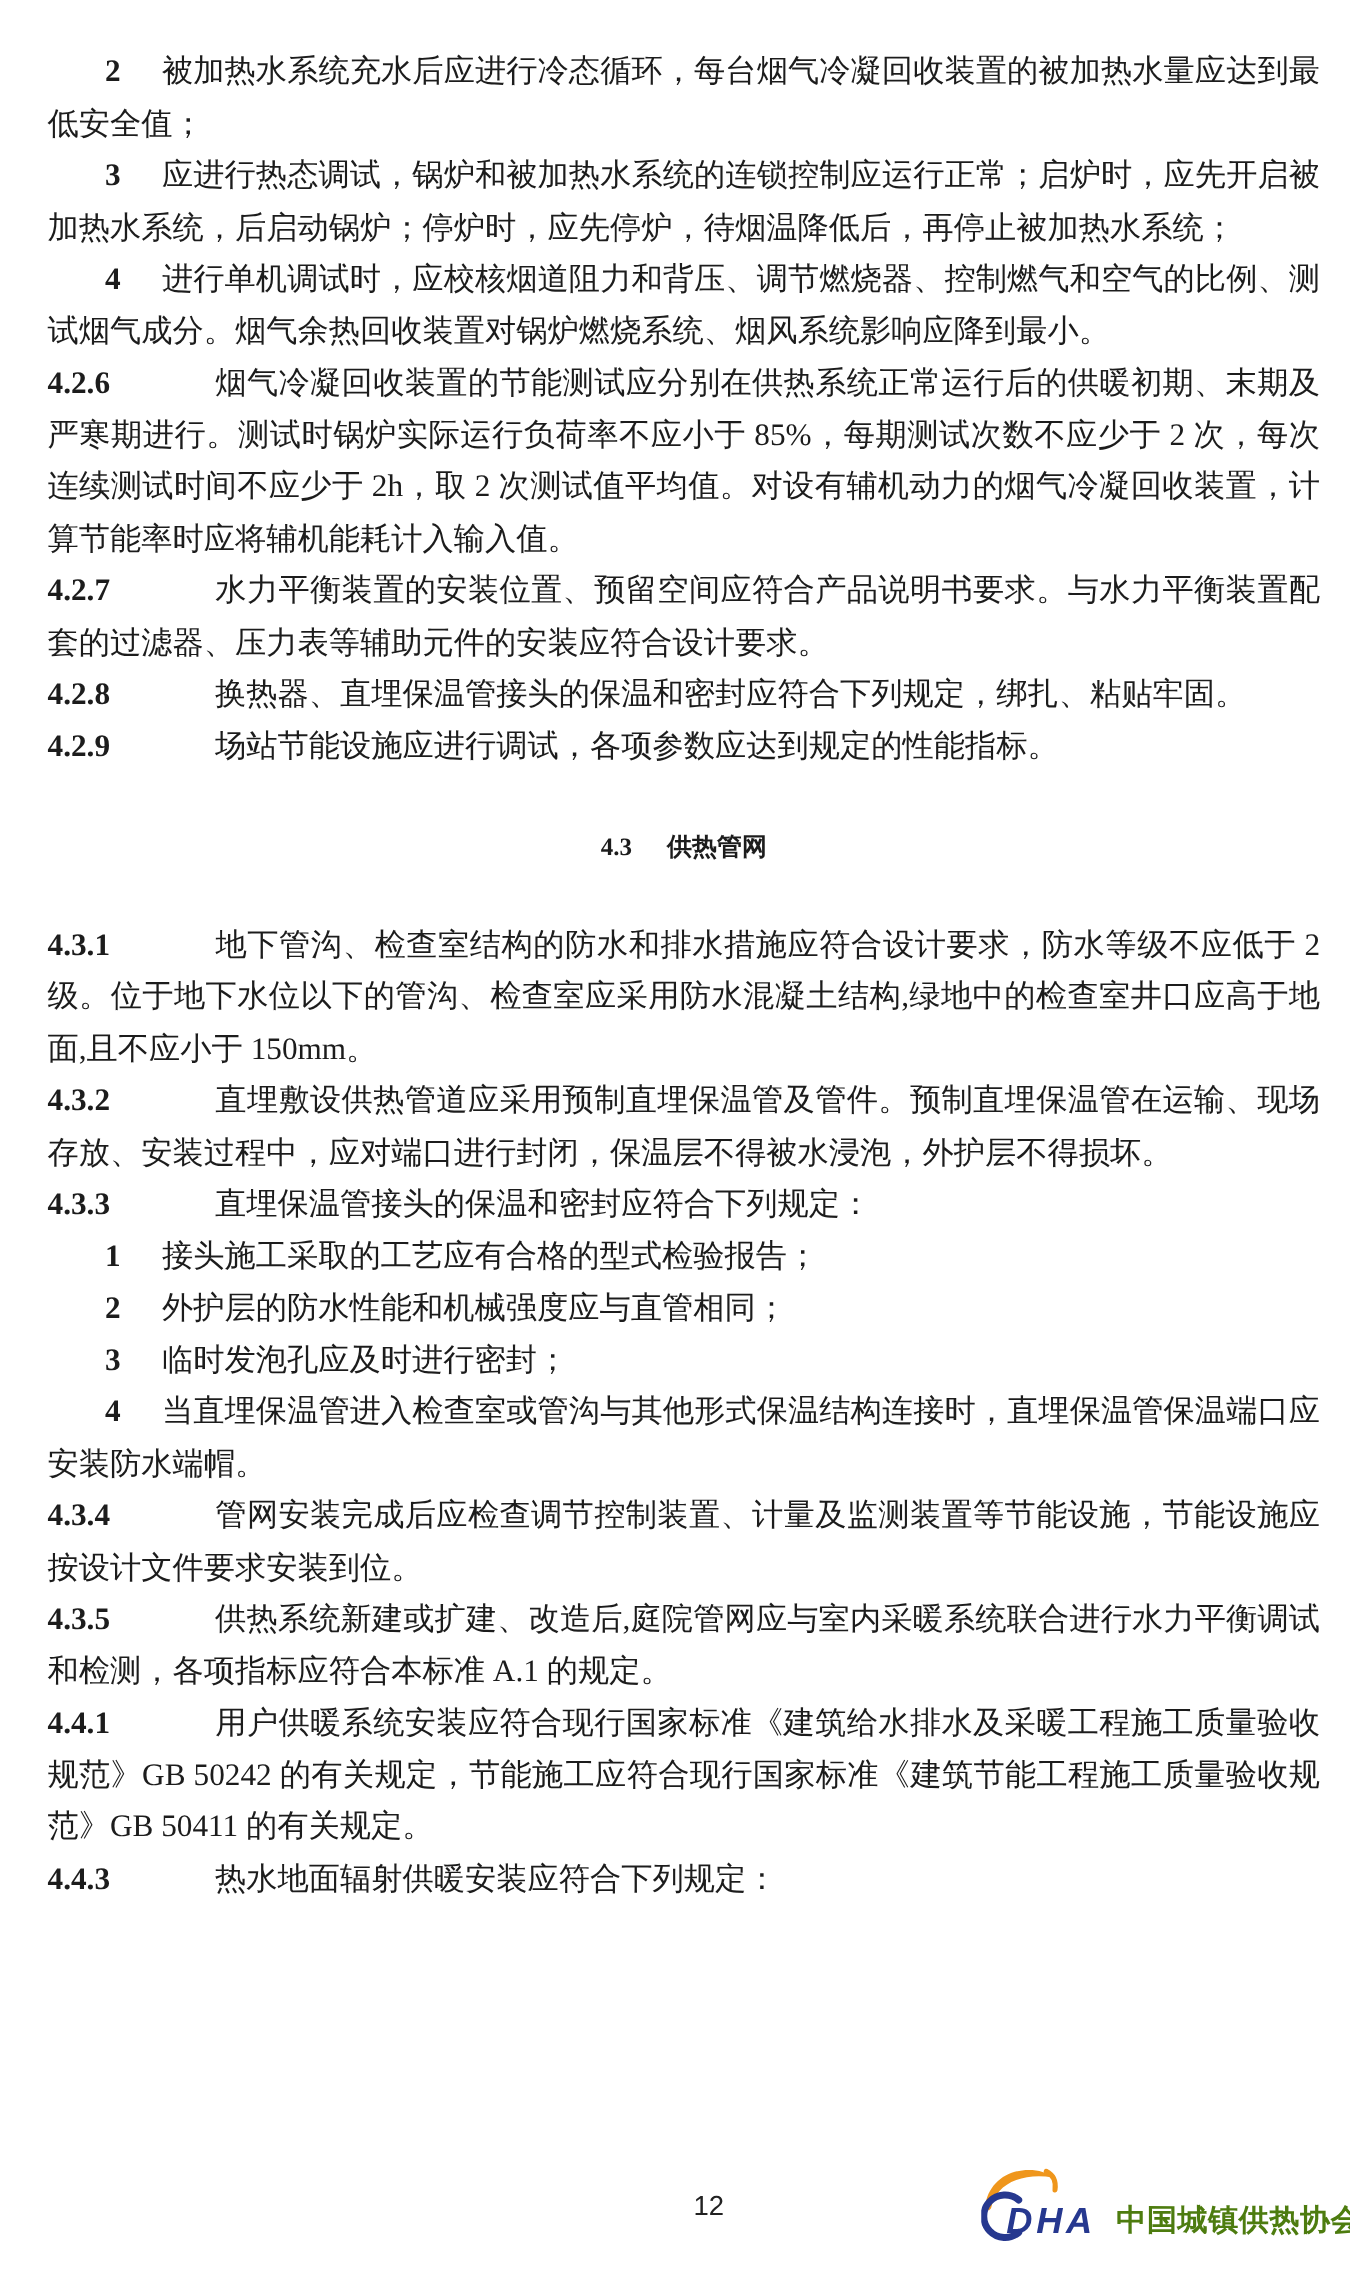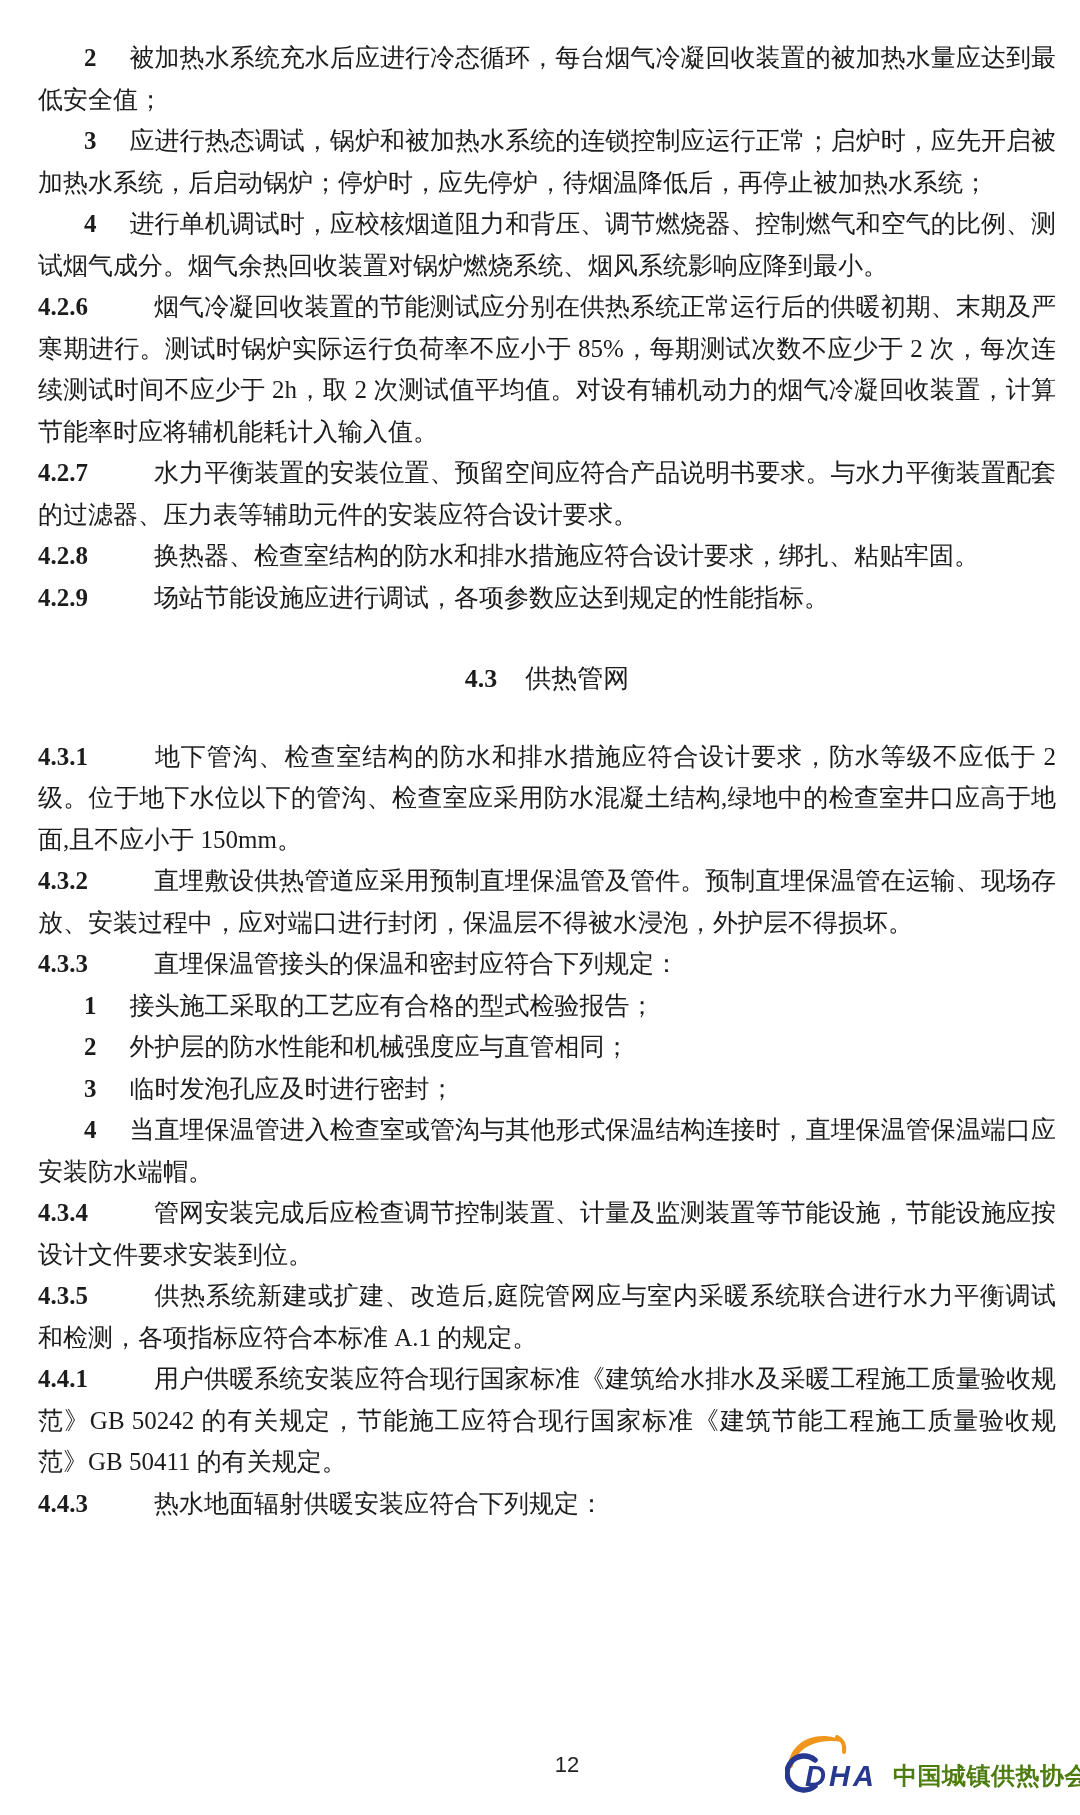--- a/index.html
+++ b/index.html
@@ -15,25 +15,25 @@
   .doc{
     position:absolute;
     left:38px;top:37px;width:1018px;
     font-size:25px;
     line-height:41.5px;
     text-align:justify;
   }
   .doc p{margin:0;padding:0;}
   p.item{text-indent:46px;}
   p.item .lbl{font-weight:bold;margin-right:33px;font-family:"Liberation Serif",serif;}
-  p.clause .lbl{font-weight:bold;margin-right:66px;font-family:"Liberation Serif",serif;}
+  p.clause .lbl{font-weight:bold;margin-right:84px;font-family:"Liberation Serif",serif;}
   p.heading{
     text-align:center;
-    font-weight:normal;
-    font-size:26px;
+    font-weight:bold;
+    font-size:20px;
     margin:40px 0 36px 0;
   }
   p.heading .lbl{margin-right:28px;}
   .pagenum{
     position:absolute;
     top:1752px;left:0;width:1080px;
     text-align:center;
     font-size:22px;
     font-family:"Liberation Sans","DejaVu Sans",sans-serif;
     color:#222222;
@@ -60,21 +60,21 @@
 </style>
 </head>
 <body>
 
 <main class="doc">
     <p class="item"><b class="lbl">2</b><span class="txt">被加热水系统充水后应进行冷态循环，每台烟气冷凝回收装置的被加热水量应达到最低安全值；</span></p>
     <p class="item"><b class="lbl">3</b><span class="txt">应进行热态调试，锅炉和被加热水系统的连锁控制应运行正常；启炉时，应先开启被加热水系统，后启动锅炉；停炉时，应先停炉，待烟温降低后，再停止被加热水系统；</span></p>
     <p class="item"><b class="lbl">4</b><span class="txt">进行单机调试时，应校核烟道阻力和背压、调节燃烧器、控制燃气和空气的比例、测试烟气成分。烟气余热回收装置对锅炉燃烧系统、烟风系统影响应降到最小。</span></p>
     <p class="clause"><b class="lbl">4.2.6</b><span class="txt">烟气冷凝回收装置的节能测试应分别在供热系统正常运行后的供暖初期、末期及严寒期进行。测试时锅炉实际运行负荷率不应小于 85%，每期测试次数不应少于 2 次，每次连续测试时间不应少于 2h，取 2 次测试值平均值。对设有辅机动力的烟气冷凝回收装置，计算节能率时应将辅机能耗计入输入值。</span></p>
     <p class="clause"><b class="lbl">4.2.7</b><span class="txt">水力平衡装置的安装位置、预留空间应符合产品说明书要求。与水力平衡装置配套的过滤器、压力表等辅助元件的安装应符合设计要求。</span></p>
-    <p class="clause"><b class="lbl">4.2.8</b><span class="txt">换热器、检查室结构的防水和排水措施应符合设计要求，绑扎、粘贴牢固。</span></p>
+    <p class="clause"><b class="lbl">4.2.8</b><span class="txt">换热器、直埋保温管接头的保温和密封应符合下列规定，绑扎、粘贴牢固。</span></p>
     <p class="clause"><b class="lbl">4.2.9</b><span class="txt">场站节能设施应进行调试，各项参数应达到规定的性能指标。</span></p>
     <p class="heading"><b class="lbl">4.3</b><span class="txt">供热管网</span></p>
     <p class="clause"><b class="lbl">4.3.1</b><span class="txt">地下管沟、检查室结构的防水和排水措施应符合设计要求，防水等级不应低于 2 级。位于地下水位以下的管沟、检查室应采用防水混凝土结构,绿地中的检查室井口应高于地面,且不应小于 150mm。</span></p>
     <p class="clause"><b class="lbl">4.3.2</b><span class="txt">直埋敷设供热管道应采用预制直埋保温管及管件。预制直埋保温管在运输、现场存放、安装过程中，应对端口进行封闭，保温层不得被水浸泡，外护层不得损坏。</span></p>
     <p class="clause"><b class="lbl">4.3.3</b><span class="txt">直埋保温管接头的保温和密封应符合下列规定：</span></p>
     <p class="item"><b class="lbl">1</b><span class="txt">接头施工采取的工艺应有合格的型式检验报告；</span></p>
     <p class="item"><b class="lbl">2</b><span class="txt">外护层的防水性能和机械强度应与直管相同；</span></p>
     <p class="item"><b class="lbl">3</b><span class="txt">临时发泡孔应及时进行密封；</span></p>
     <p class="item"><b class="lbl">4</b><span class="txt">当直埋保温管进入检查室或管沟与其他形式保温结构连接时，直埋保温管保温端口应安装防水端帽。</span></p>
     <p class="clause"><b class="lbl">4.3.4</b><span class="txt">管网安装完成后应检查调节控制装置、计量及监测装置等节能设施，节能设施应按设计文件要求安装到位。</span></p>

